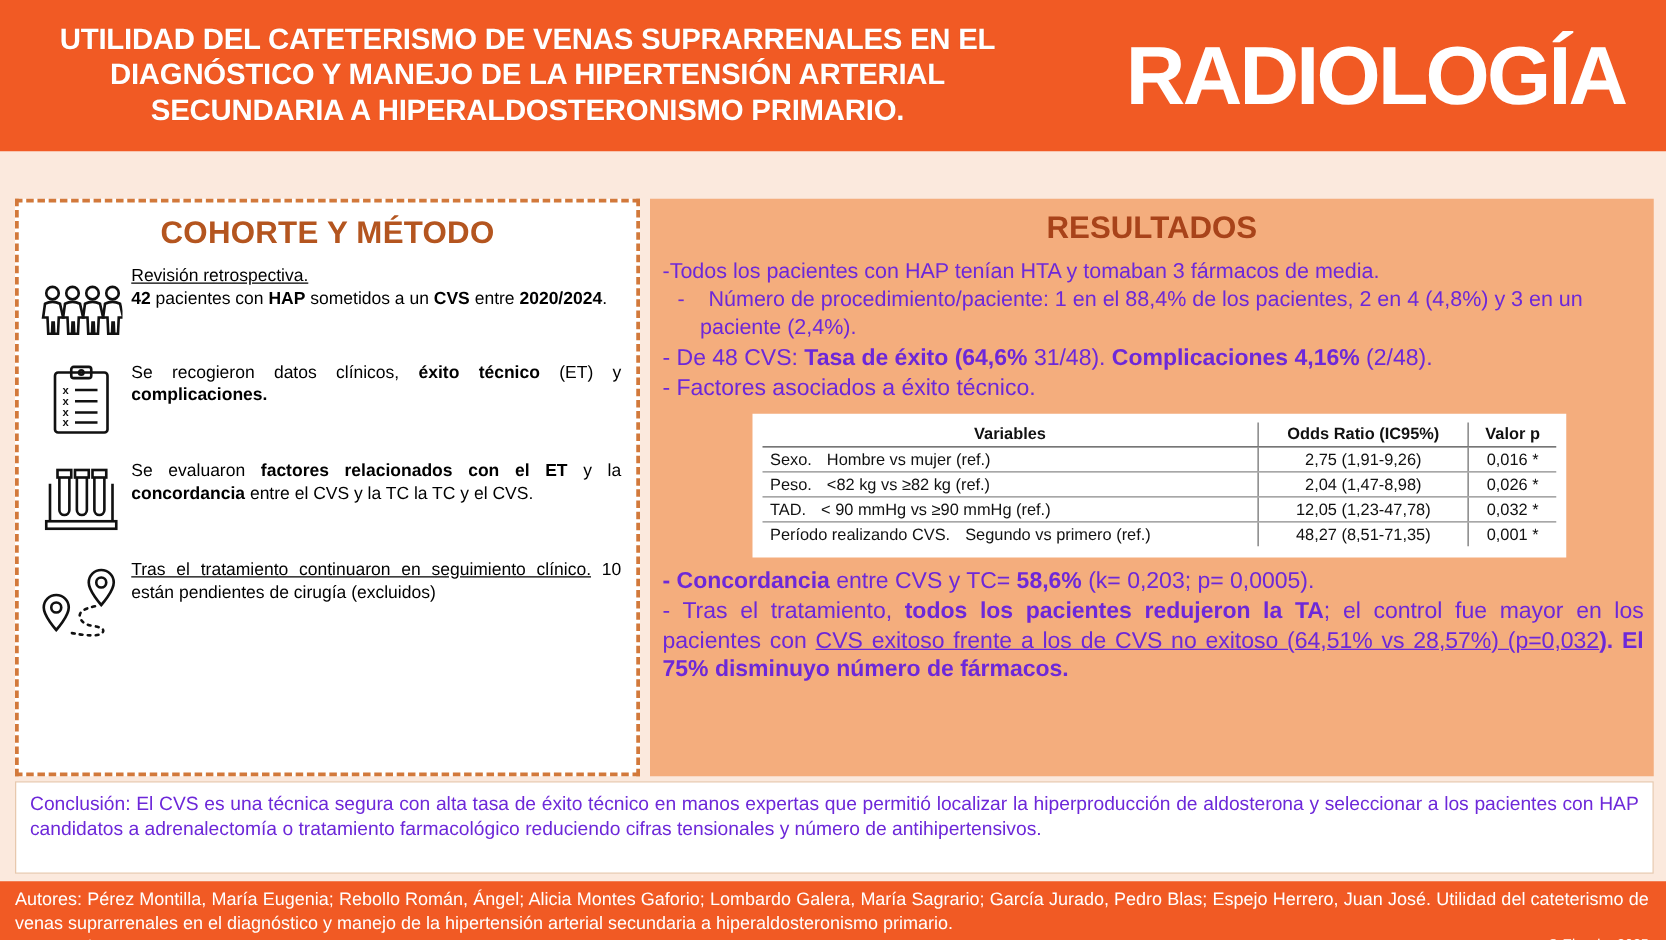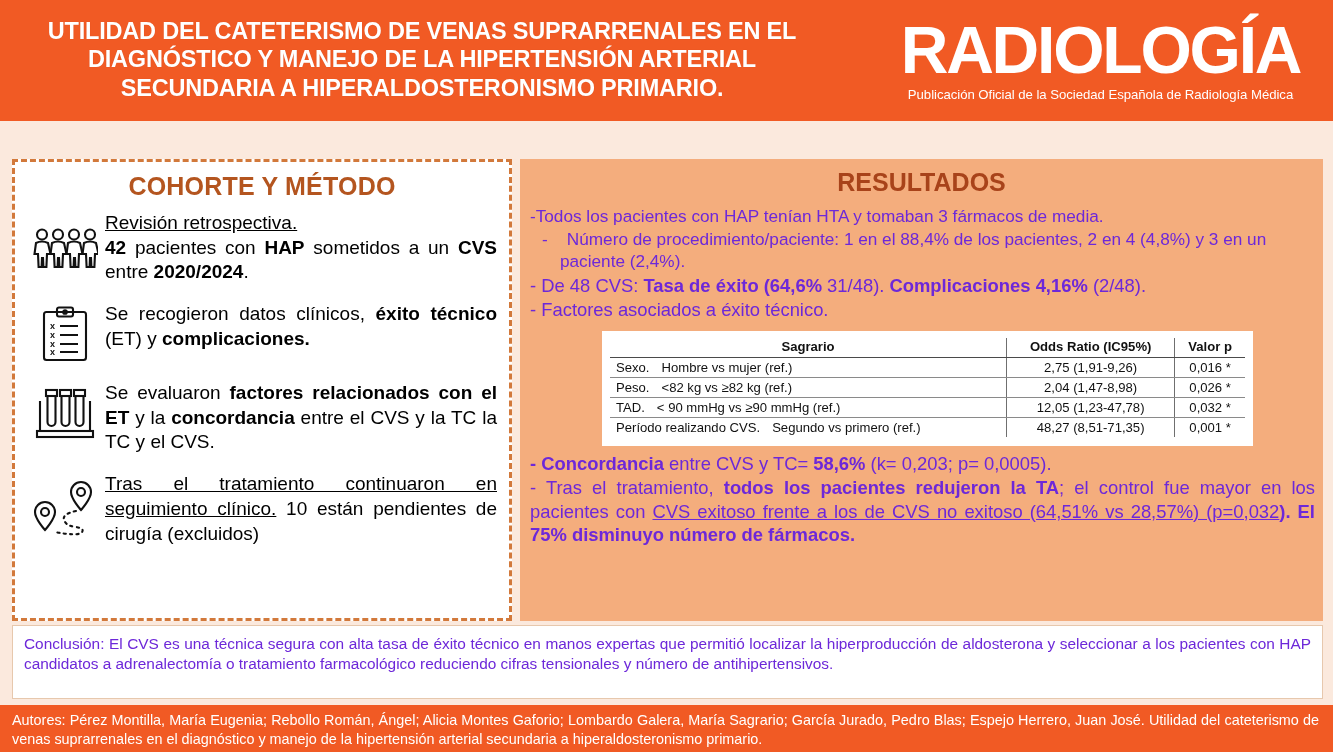--- a/index.html
+++ b/index.html
@@ -94,21 +94,21 @@
     align-items:flex-start;
     margin-bottom:17px;
   }
   .method-icon{
     flex:0 0 80px;
     display:flex;align-items:center;justify-content:center;
     padding-top:10px;
   }
   .method-text{
     flex:1 1 auto;
-    font-size:19px;
+    font-size:14px;
     line-height:1.30;
     color:#000;
     text-align:justify;
     padding-right:2px;
   }
   .method-row:nth-child(2) .method-icon{padding-top:16px;}
   .method-row:nth-child(3) .method-icon{padding-top:4px;}
   .method-row:nth-child(4) .method-icon{padding-top:6px;}
   .method-row:nth-child(5) .method-icon{padding-top:6px;}
   .u{text-decoration:underline;}
@@ -221,21 +221,20 @@
 <body>
 
 <div class="poster">
 
   <div class="header">
     <div class="header-title">
       <h1>UTILIDAD DEL CATETERISMO DE VENAS SUPRARRENALES EN EL DIAGNÓSTICO Y MANEJO DE LA HIPERTENSIÓN ARTERIAL SECUNDARIA A HIPERALDOSTERONISMO PRIMARIO.</h1>
     </div>
     <div class="header-logo">
       <div class="logo-word">RADIOLOGÍA</div>
-      <div class="logo-sub">Publicación Oficial de la Sociedad Española de Radiología Médica</div>
     </div>
   </div>
 
   <div class="columns">
 
     <div class="col-left">
       <h2>COHORTE Y MÉTODO</h2>
 
       <div class="method-row">
         <div class="method-icon">
@@ -331,21 +330,21 @@
       <div class="res-line res-big">
         - De 48 CVS: <b>Tasa de éxito (64,6%</b> 31/48). <b>Complicaciones 4,16%</b> (2/48).
       </div>
 
       <div class="res-line res-big">- Factores asociados a éxito técnico.</div>
 
       <div class="table-wrap">
         <table class="stats">
           <thead>
             <tr>
-              <th class="var-head">Sagrario</th>
+              <th class="var-head">Variables</th>
               <th class="c-or">Odds Ratio (IC95%)</th>
               <th class="c-p">Valor p</th>
             </tr>
           </thead>
           <tbody>
             <tr>
               <td><span class="varname">Sexo.</span><span class="varlevel">Hombre vs mujer (ref.)</span></td>
               <td class="c-or">2,75 (1,91-9,26)</td>
               <td class="c-p">0,016 *</td>
             </tr>

